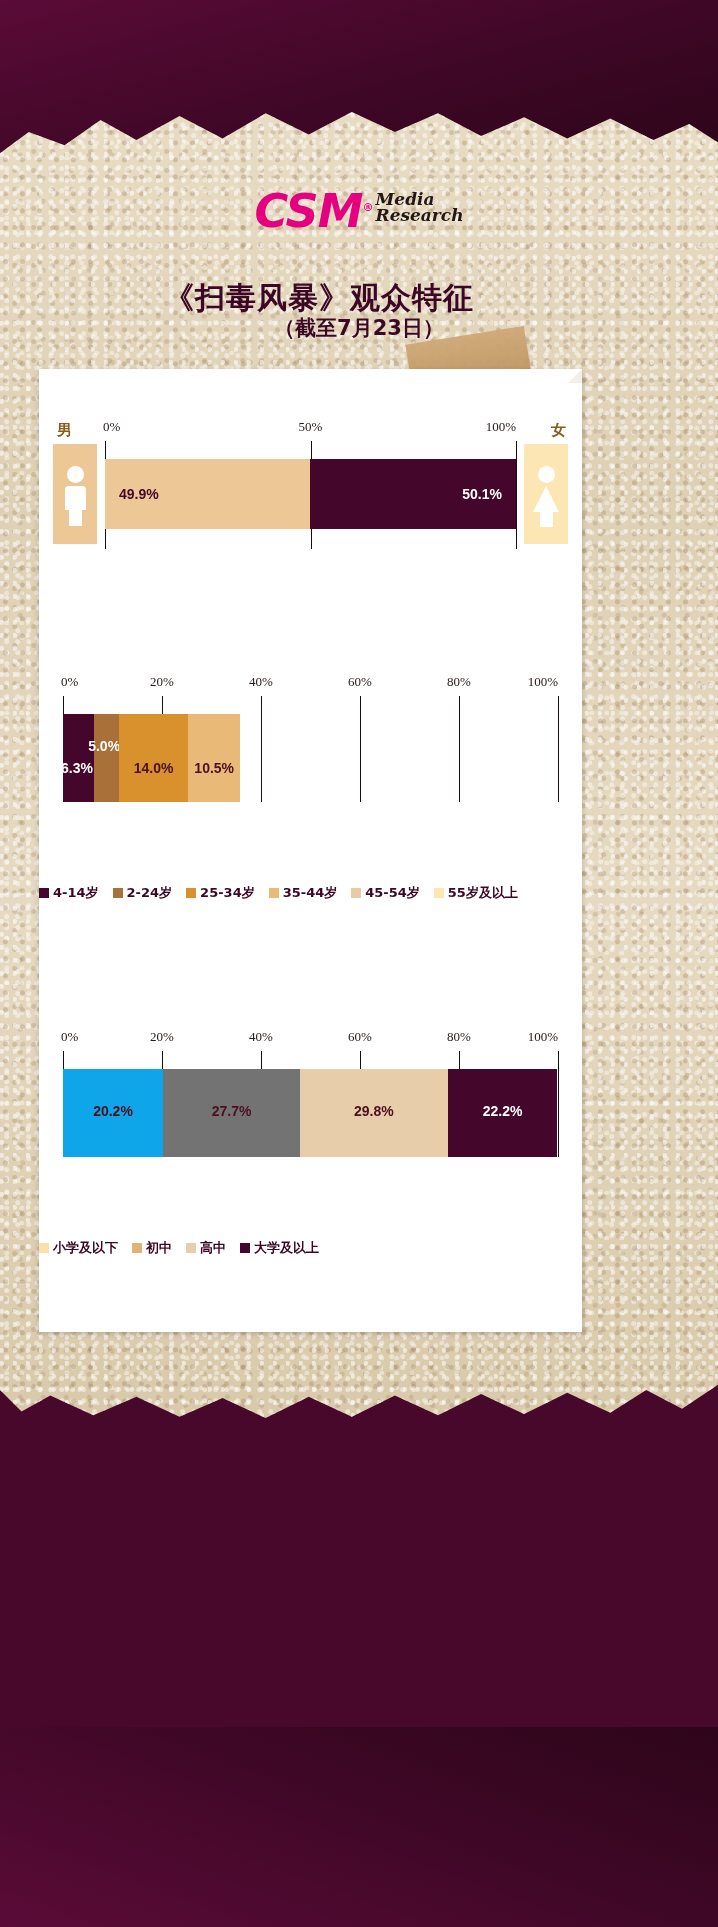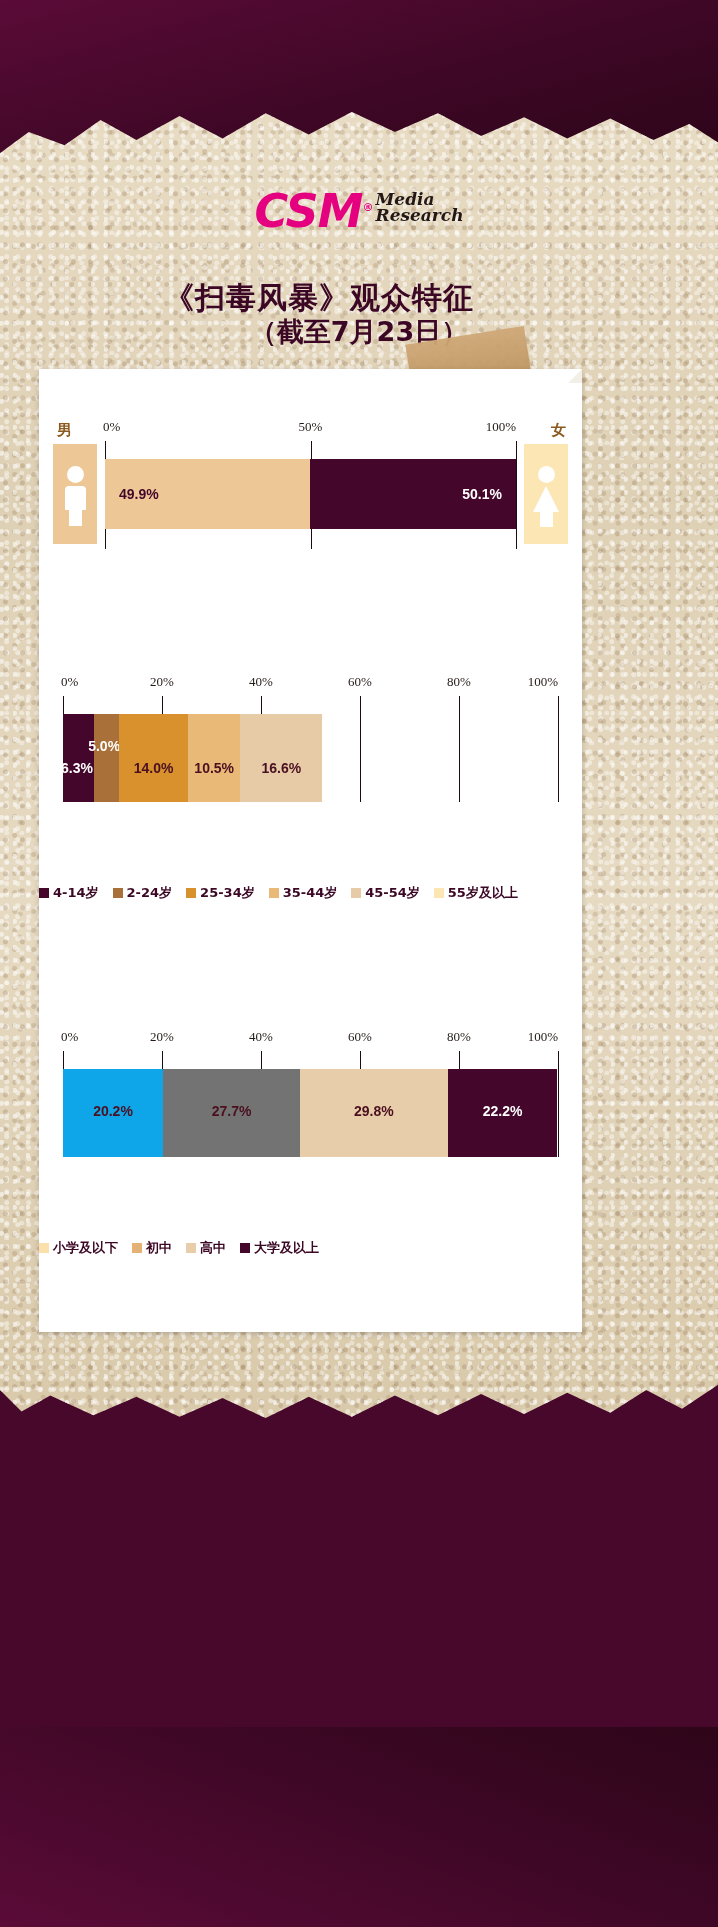--- a/index.html
+++ b/index.html
@@ -59,21 +59,21 @@
   }
 
   .title {
     position:absolute; left:0; top:278px; width:638px; text-align:center;
     font-family:"DejaVu Sans",sans-serif;
     font-size:30px; font-weight:bold; color:#3b0724; letter-spacing:1px;
   }
   .subtitle {
     position:absolute; left:0; top:314px; width:718px; text-align:center;
     font-family:"DejaVu Sans",sans-serif;
-    font-size:27px; font-weight:bold; color:#3b0724;
+    font-size:21px; font-weight:bold; color:#3b0724;
   }
 
   
   .tape {
     position:absolute; left:408px; top:335px; width:120px; height:44px;
     background:linear-gradient(180deg,#cfa877,#bf9763);
     transform:rotate(-9deg); opacity:.95;
   }
 
   
@@ -208,23 +208,20 @@
           </div>
           <div class="seg" style="width: 5%; background: rgb(169, 112, 58); padding-left: 24px;">
             <span style="color: rgb(255, 255, 255); left: -6px; top: 24px;">5.0%</span>
           </div>
           <div class="seg" style="width: 14%; background: rgb(216, 145, 44);">
             <span style="color: rgb(74, 16, 32); left: 50%; top: 46px; transform: translateX(-50%);">14.0%</span>
           </div>
           <div class="seg" style="width: 10.5%; background: rgb(232, 185, 119);">
             <span style="color: rgb(74, 16, 32); left: 50%; top: 46px; transform: translateX(-50%);">10.5%</span>
           </div>
-          <div class="seg" style="width: 16.6%; background: rgb(230, 203, 166);">
-            <span style="color: rgb(74, 16, 32); left: 50%; top: 46px; transform: translateX(-50%);">16.6%</span>
-          </div>
         </div>
       <div class="legend" id="a-legend" style="left:0;top:270px;">
           <div class="lg-item">
             <div class="lg-sw" style="background: rgb(68, 7, 43);"></div>
             <div class="lg-tx">4-14岁</div>
           </div>
           <div class="lg-item">
             <div class="lg-sw" style="background: rgb(169, 112, 58);"></div>
             <div class="lg-tx">2-24岁</div>
           </div>

